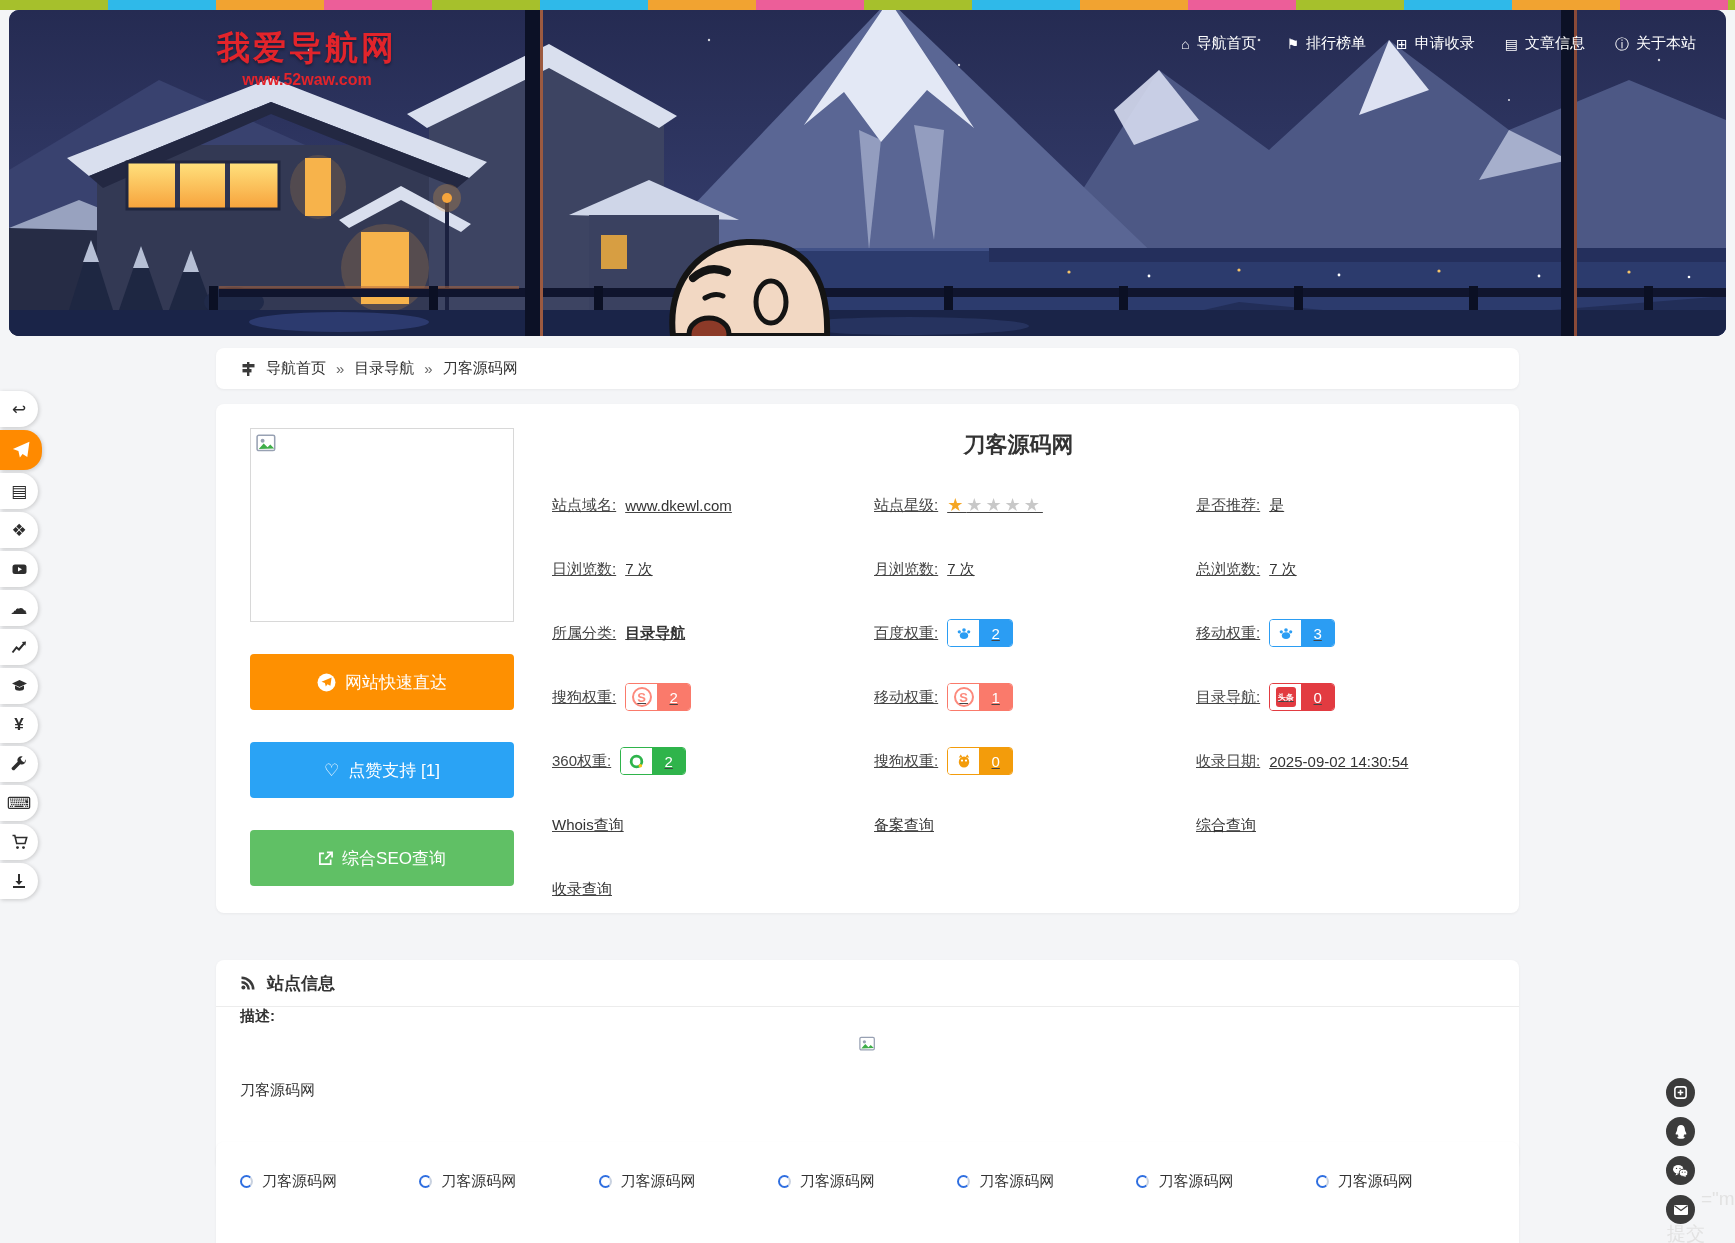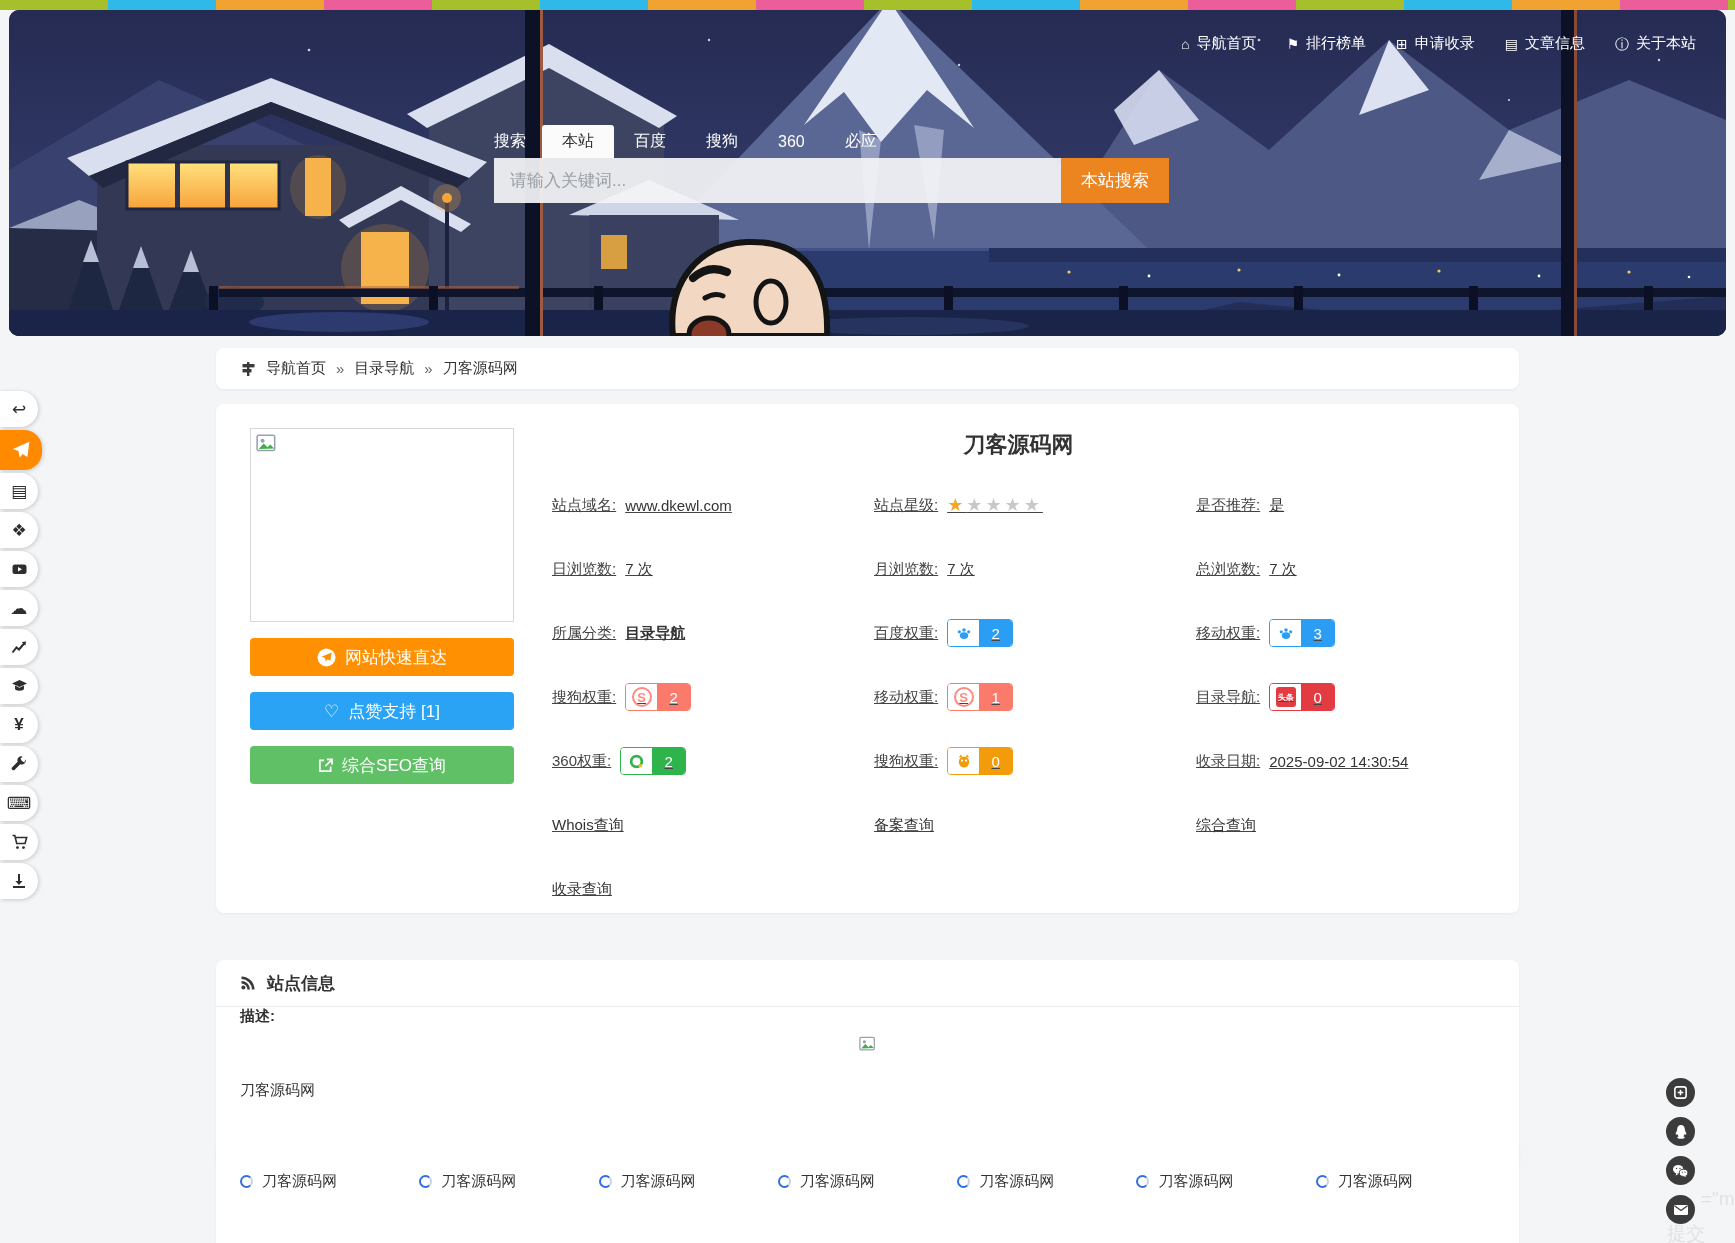--- a/index.html
+++ b/index.html
@@ -48,21 +48,21 @@
     box-shadow:0 1px 3px rgba(0,0,0,.05); }
   .crumb-card { top:348px; height:41px; display:flex; align-items:center; gap:10px;
     padding:0 24px; font-size:15px; color:#333; }
   .crumb-link { cursor:pointer; }
   .crumb-sep { color:#666; }
   .main-card { top:404px; height:509px; padding:24px 34px; display:flex; }
   
   .thumb-col { width:264px; margin-right:38px; flex:none; }
   .thumb { height:194px; background:#fff; border:1px solid #d8d8d8; position:relative; }
   .thumb .broken { position:absolute; top:5px; left:5px; }
-  .act-btn { margin-top:16px; height:38px; border-radius:4px; display:flex; align-items:center;
+  .act-btn { margin-top:32px; height:56px; border-radius:4px; display:flex; align-items:center;
     justify-content:center; gap:9px; color:#fff; font-size:17px; cursor:pointer; }
   .bn-orange { background:#fe9001; } .bn-blue { background:#2aa3f5; } .bn-green { background:#60c065; }
   .btn-ico { display:flex; align-items:center; font-size:17px; line-height:1; }
   
   .detail-col { flex:1; }
   .site-title { text-align:center; font-size:22px; font-weight:bold; color:#333; margin:2px 0 26px; }
   .dgrid { display:grid; grid-template-columns:322px 322px 1fr; grid-auto-rows:38px; row-gap:26px;
     align-items:center; font-size:15px; color:#444;text-decoration:underline; }
   .cell { display:flex; align-items:center; }
   .lbl { color:#444; margin-right:9px; }
@@ -208,20 +208,24 @@
       <path d="M696,288 q10,-6 18,-2" stroke="#141414" stroke-width="5" fill="none" stroke-linecap="round"></path>
       <ellipse cx="762" cy="292" rx="15" ry="21" fill="#f2d8c3" stroke="#141414" stroke-width="5"></ellipse>
       <ellipse cx="700" cy="324" rx="20" ry="16" fill="#8c3a28" stroke="#141414" stroke-width="5"></ellipse>
     </g>
     <rect x="516" y="0" width="15" height="326" fill="#0c1126"></rect>
     <rect x="531" y="0" width="3" height="326" fill="#9c5a40"></rect>
     <rect x="1552" y="0" width="13" height="326" fill="#0c1126"></rect>
     <rect x="1565" y="0" width="3" height="326" fill="#8a4a38"></rect>
   </svg>
 
+  <div class="logo">
+    <div class="logo-title">我爱导航网</div>
+    <div class="logo-sub">www.52waw.com</div>
+  </div>
 
   <div class="topnav">
     <div class="topnav-item">
       <span class="ni">⌂</span>
       <span>导航首页</span>
     </div>
     <div class="topnav-item">
       <span class="ni">⚑</span>
       <span>排行榜单</span>
     </div>
@@ -232,34 +236,20 @@
     <div class="topnav-item">
       <span class="ni">▤</span>
       <span>文章信息</span>
     </div>
     <div class="topnav-item">
       <span class="ni">ⓘ</span>
       <span>关于本站</span>
     </div>
   </div>
 
-  <div class="search-wrap">
-    <div class="tabs">
-      <span class="tab-prefix">搜索</span>
-      <span class="tab active">本站</span>
-      <span class="tab">百度</span>
-      <span class="tab">搜狗</span>
-      <span class="tab">360</span>
-      <span class="tab">必应</span>
-    </div>
-    <div class="search-row">
-      <input class="search-input" placeholder="请输入关键词..." style="">
-      <button class="search-btn">本站搜索</button>
-    </div>
-  </div>
 </div>
 
 <div class="side">
   <div class="side-item">
       <span>↩</span>
     </div>
   <div class="side-item active">
     <span>
         <svg width="18" height="18" viewBox="0 0 16 16">
           <path d="M15.5.7L.8 7l4.9 1.9L7 14.6l2.4-3 4.2 2.6L15.5.7z" fill="#fff"></path>

